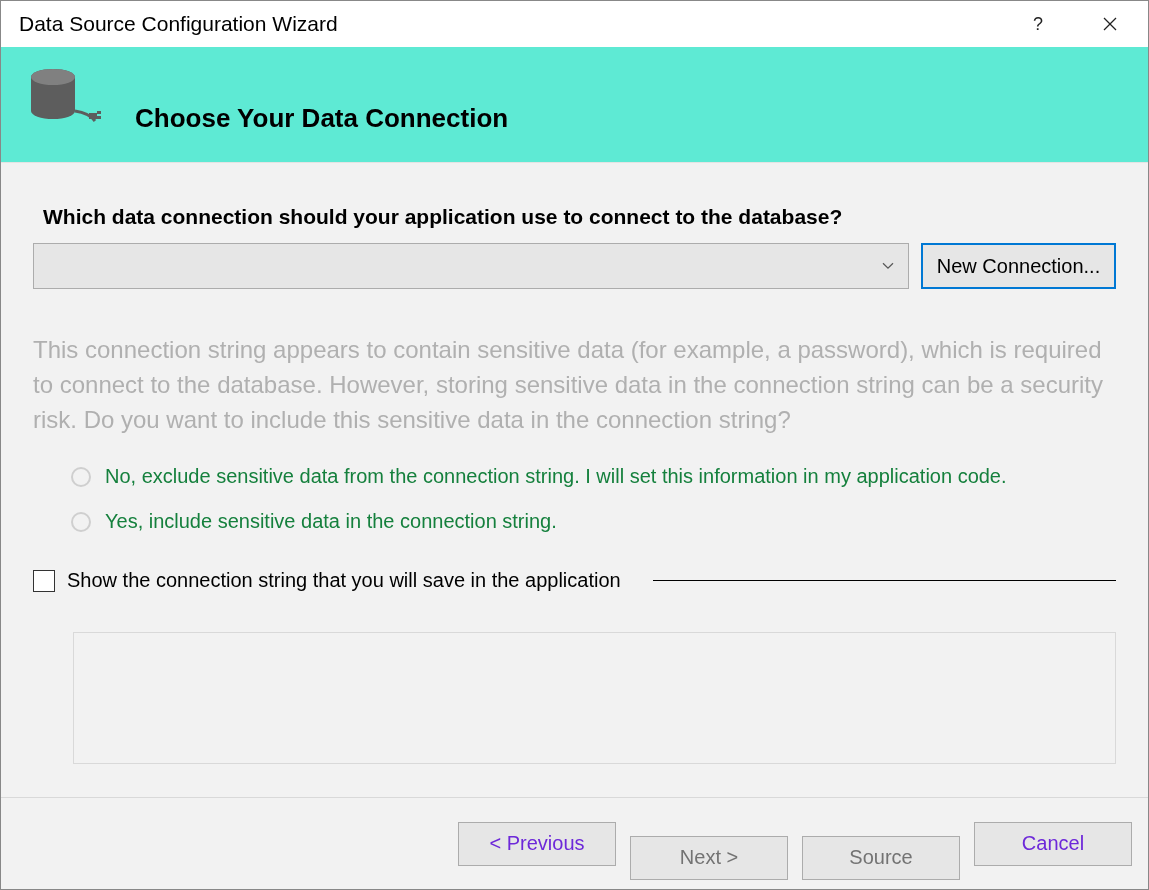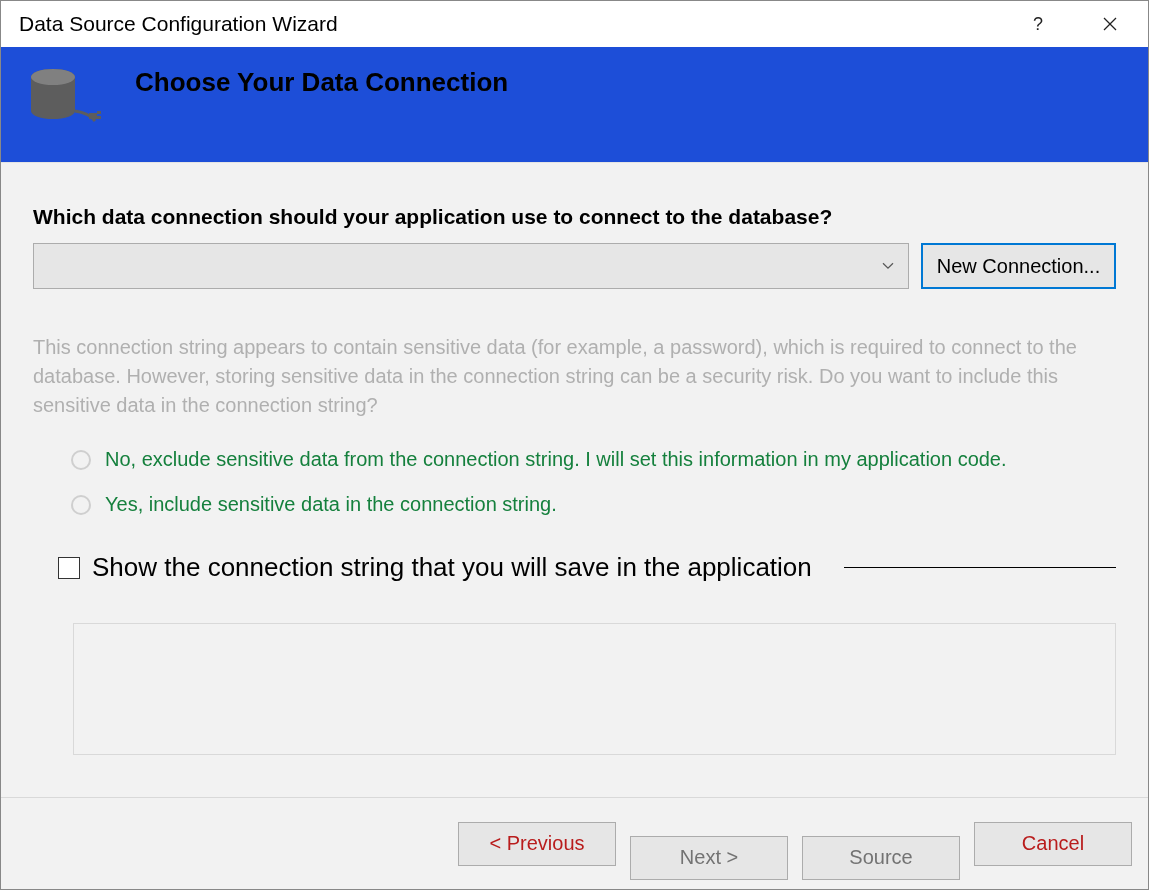--- a/index.html
+++ b/index.html
@@ -37,24 +37,24 @@
     display: flex; align-items: center; justify-content: center;
     color: #222;
   }
   .titlebar-help { font-size: 18px; }
   .titlebar-close svg { width: 14px; height: 14px; stroke: #222; stroke-width: 1.3; }
   .titlebar-close { margin-left: 28px; }
 
   
   .header {
     display: flex;
-    align-items: flex-start;
+    align-items: flex-end;
     gap: 28px;
     padding: 20px 28px 28px 28px;
-    background: #1d4ed8;
+    background: #5eead4;
   }
   .header .db-icon svg { width: 78px; height: 62px; }
   .header h1 {
     margin: 0;
     font-size: 26px;
     font-weight: 700;
     color: #000;
   }
 
   
@@ -62,21 +62,21 @@
     flex: 1;
     background: #f2f2f2;
     border-top: 1px solid #e4e4e4;
     padding: 42px 32px 20px 32px;
     display: flex;
     flex-direction: column;
   }
   .question {
     font-size: 21px;
     font-weight: 700;
-    margin: 0 0 14px 0;
+    margin: 0 0 14px 10px;
     color: #000;
   }
   .conn-row {
     display: flex;
     gap: 12px;
     align-items: stretch;
   }
   .dropdown {
     flex: 1;
     height: 46px;
@@ -96,21 +96,21 @@
     background: #e6e6e6;
     border: 2px solid #0078d4;
     font-size: 20px;
     color: #000;
     display: flex; align-items: center; justify-content: center;
     cursor: pointer;
   }
 
   .sensitive-note {
     margin-top: 44px;
-    font-size: 20px;
+    font-size: 24px;
     line-height: 1.45;
     color: #b0b0b0;
   }
   .radio-group {
     margin-top: 28px;
     padding-left: 38px;
     color: #15803d;
   }
   .radio-row {
     display: flex;
@@ -124,23 +124,22 @@
     border: 2px solid #cfcfcf;
     border-radius: 50%;
     flex-shrink: 0;
   }
 
   .show-conn-row {
     margin-top: 14px;
     display: flex;
     align-items: center;
     gap: 12px;
-    font-size: 26px;
-    color: #000;
-    margin-left: 25px;
+    font-size: 20px;
+    color: #000;
   }
   .show-conn-row .cb {
     width: 22px; height: 22px;
     border: 1.5px solid #333;
     background: #fff;
     flex-shrink: 0;
   }
   .show-conn-row .rule {
     flex: 1;
     height: 1px;
@@ -166,21 +165,21 @@
     justify-content: flex-end;
     gap: 14px;
     padding: 0 16px;
   }
   .nav-btn {
     width: 158px; height: 44px;
     border: 1px solid #acacac;
     background: #e6e6e6;
     font-size: 20px;
     display: flex; align-items: center; justify-content: center;
-    color: #b91c1c;
+    color: #6d28d9;
   }
   .nav-btn.disabled { color: #737373; margin-top: 28px; }
 </style>
 </head>
 <body>
 
 <div class="window">
 
   <div class="titlebar">
     <div class="titlebar-title">Data Source Configuration Wizard</div>

